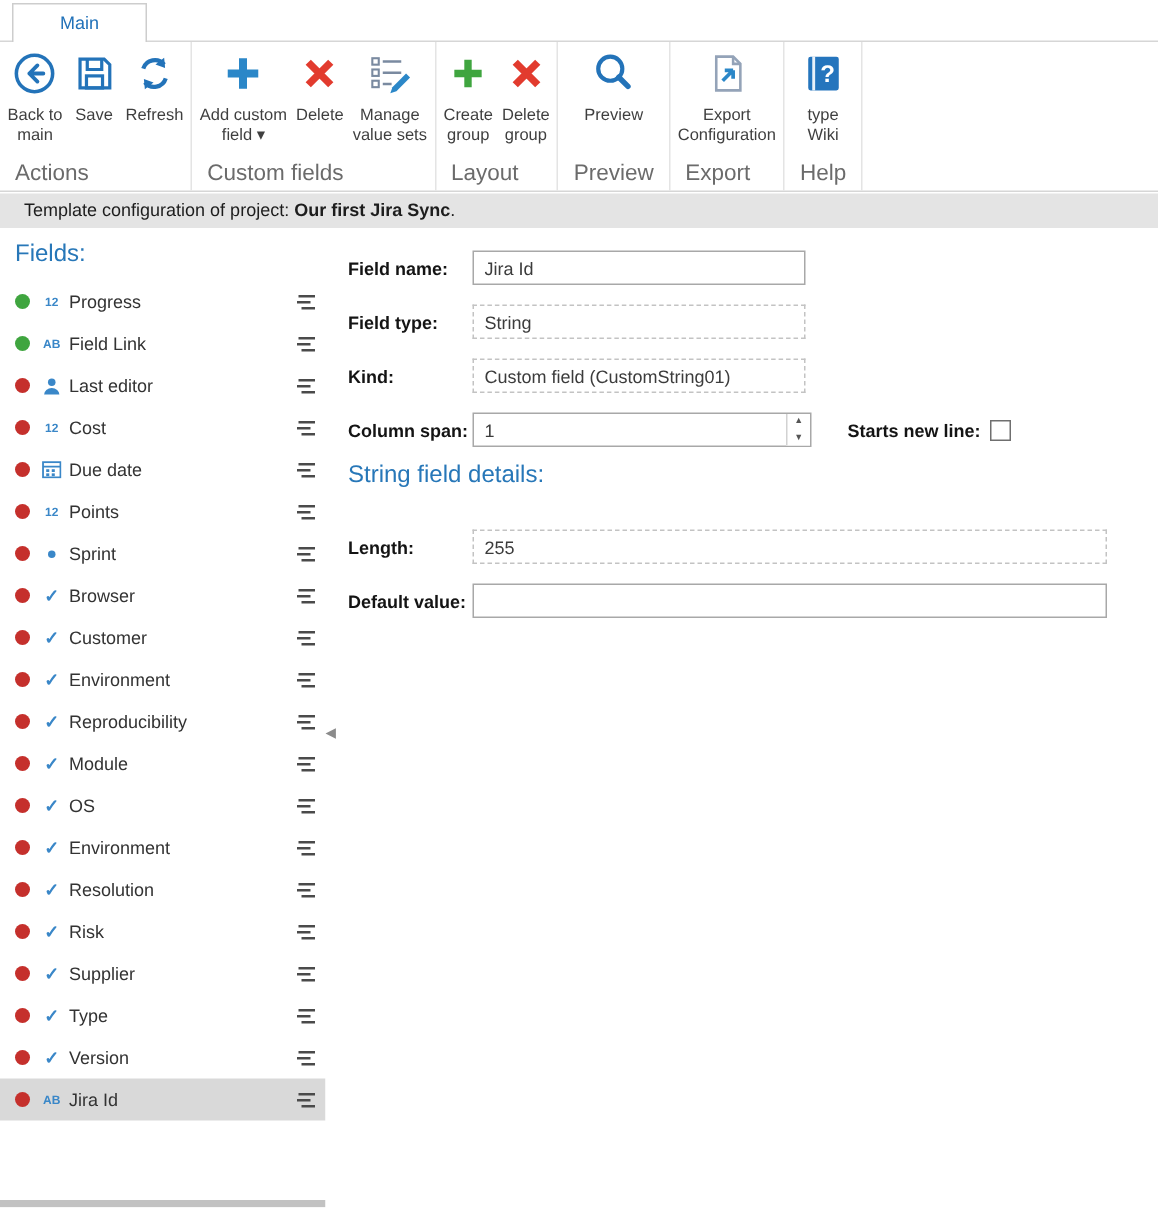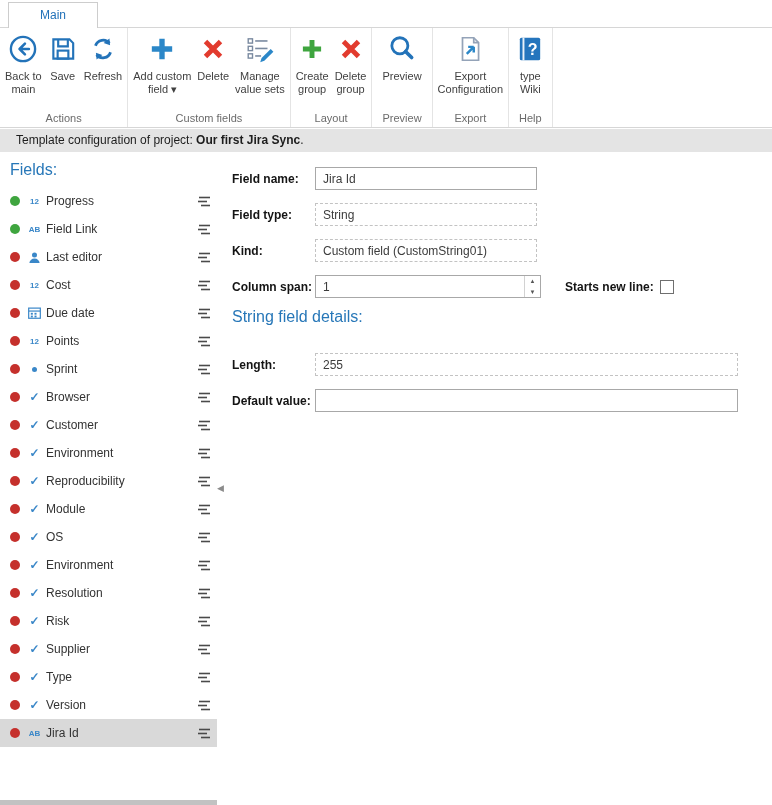--- a/index.html
+++ b/index.html
@@ -14,21 +14,21 @@
          text-align:center; line-height:25px; cursor:default; }
 
   
   .ribbon { position:absolute; top:28px; left:0; width:100%; height:100px; background:#fff;
             border-bottom:1px solid #d6d6d6; display:flex; align-items:stretch; }
   .rgroup { display:flex; flex-direction:column; border-right:1px solid #e4e4e4; padding:2px 2px 0; }
   .rbtns { flex:1; display:flex; align-items:flex-start; justify-content:center; }
   .rbtn { display:flex; flex-direction:column; align-items:center; padding:4px 3px 0; cursor:default; }
   .rbtn svg { width:30px; height:30px; flex:none; }
   .rlabel { font-size:11px; line-height:13px; color:#3f3f3f; text-align:center; white-space:pre-line; margin-top:2px; }
-  .rgl { font-size:11px; color:#6b6b6b; text-align:center; padding:2px 8px 3px; }
+  .rgl { font-size:15px; color:#6b6b6b; text-align:left; padding:2px 8px 3px; }
 
   
   .statusbar { position:absolute; top:129px; left:0; width:100%; height:23px; background:#e4e4e4;
                font-size:12px; color:#1d1d1d; line-height:23px; padding-left:16px; }
   .statusbar b { font-weight:bold; }
 
   
   .sidebar { position:absolute; top:152px; left:0; width:217px; bottom:0; background:#fff; overflow:hidden; }
   .sb-title { margin:9px 0 8px 10px; font-size:16px; color:#2777b8; }
   .srow { height:28px; display:flex; align-items:center; cursor:default; }

